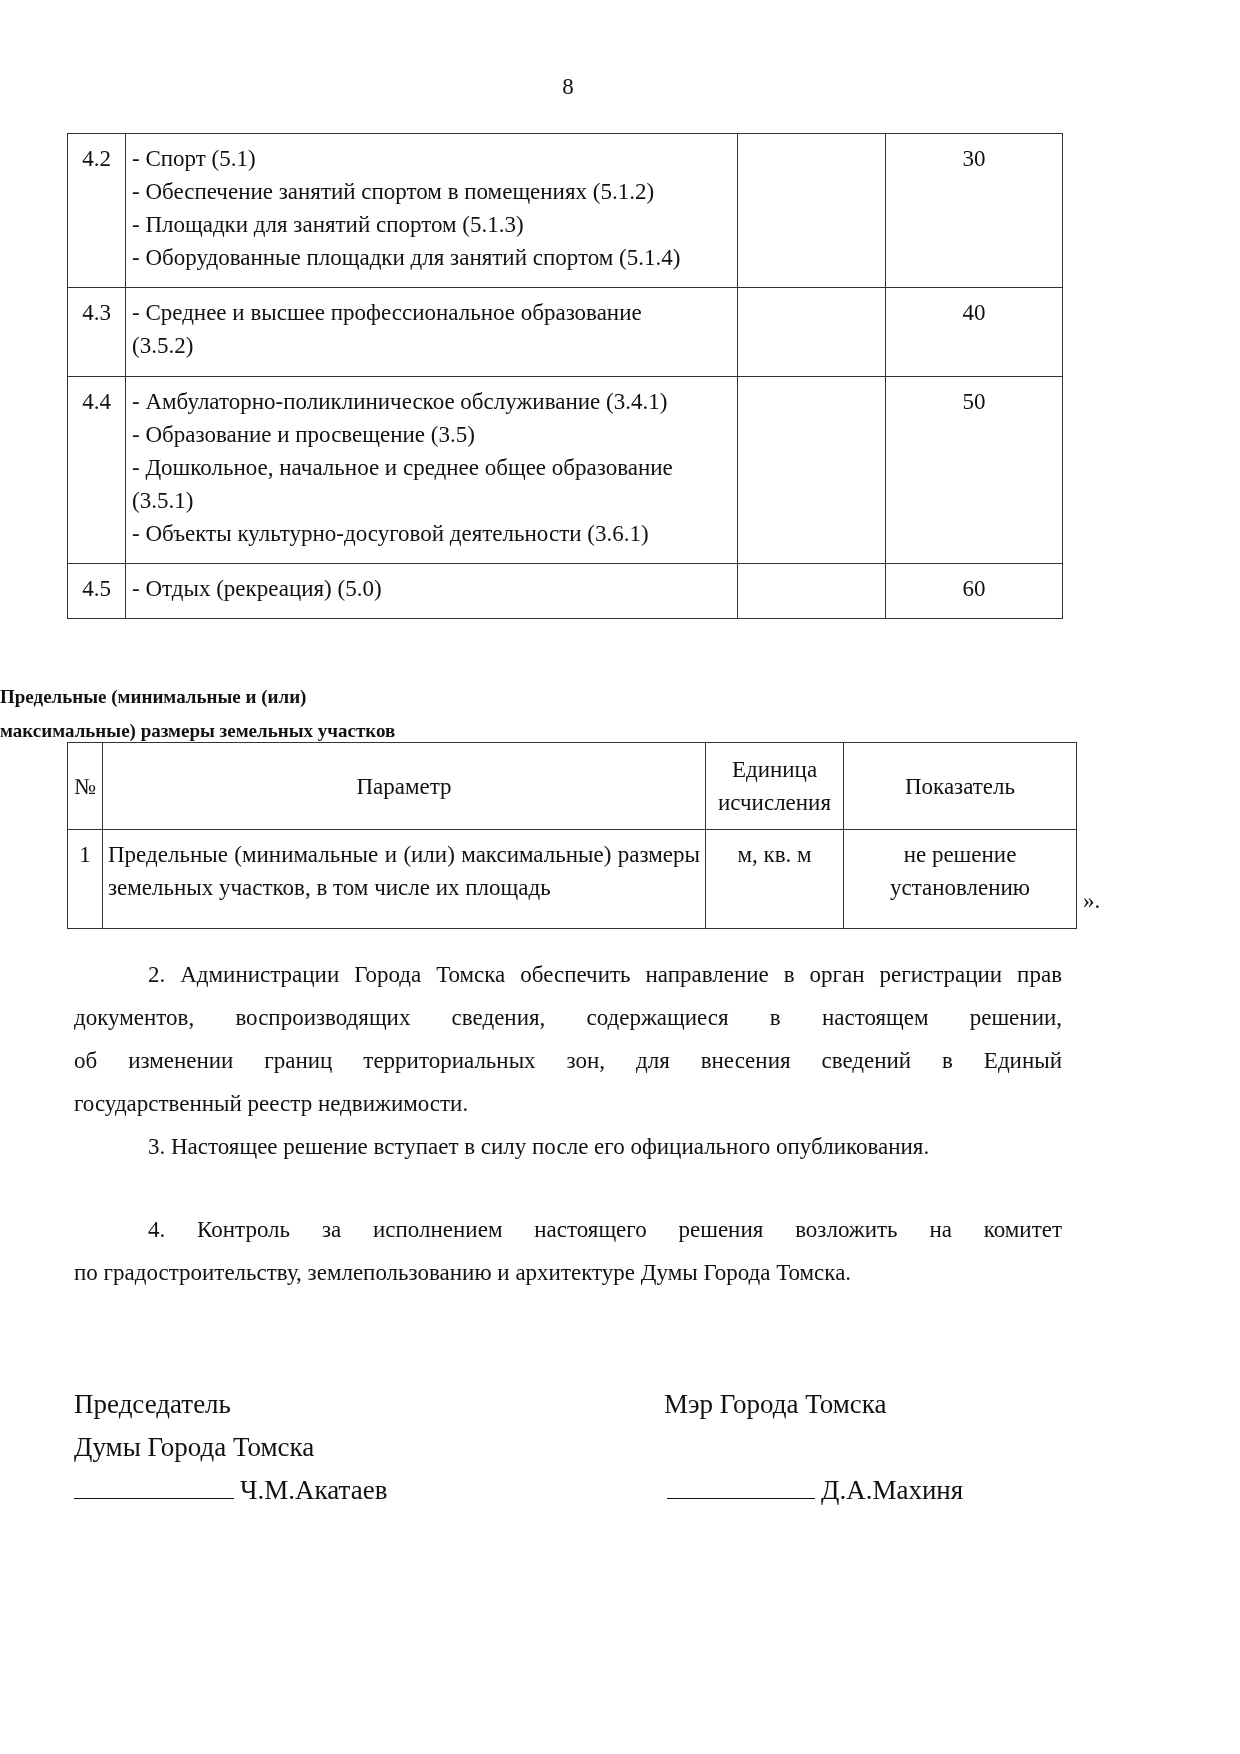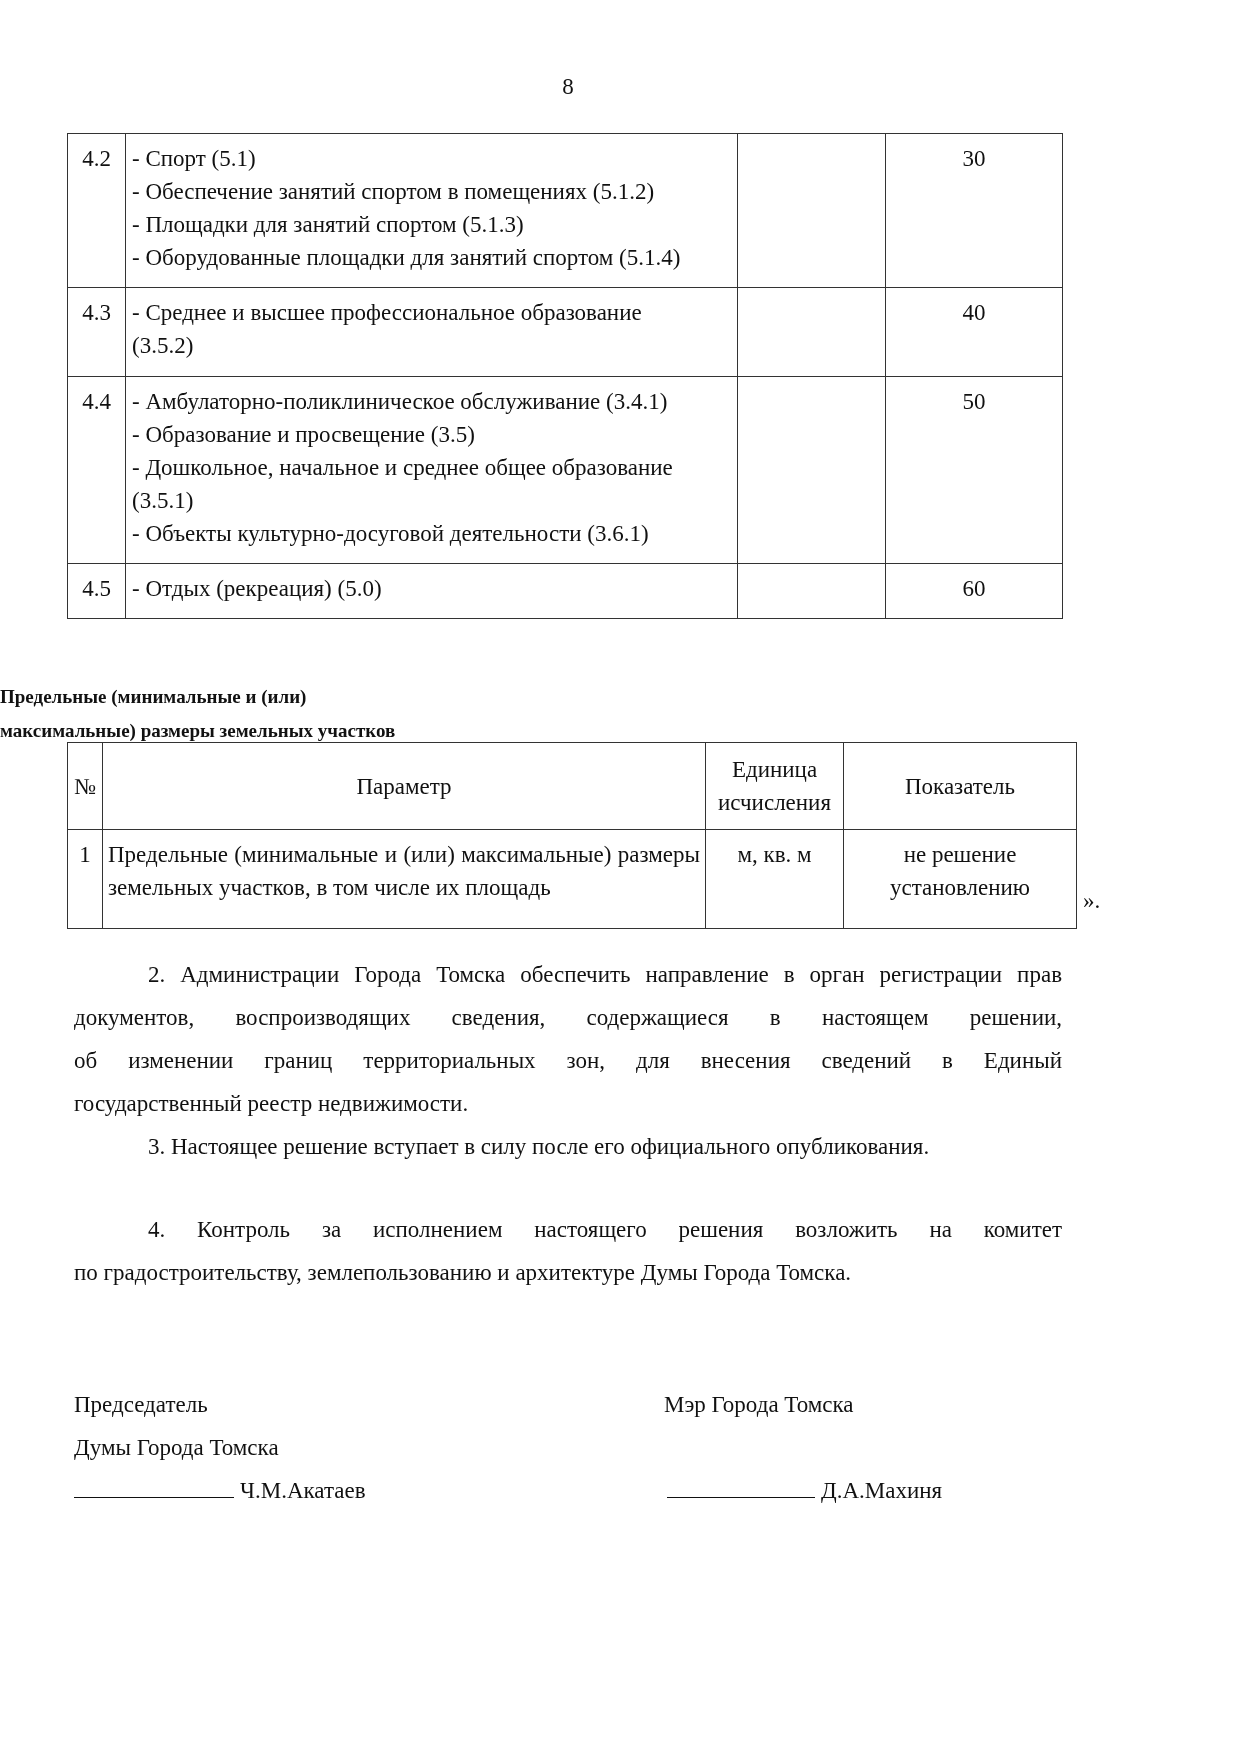--- a/index.html
+++ b/index.html
@@ -40,21 +40,21 @@
   .closing-quote { left: 1083px; top: 888px; font-size: 23px; }
 
   .para { left: 74px; width: 988px; font-size: 23px; line-height: 43px; text-align: justify; }
   .para .ln { display: block; text-align: justify; text-align-last: justify; height: 43px; }
   .para .ln.last { text-align-last: left; }
   .para .ln.indent { padding-left: 74px; }
   .p2 { top: 953px; font-family: Liberation Serif, serif; }
   .p3 { top: 1125px; }
   .p4 { top: 1208px; }
 
-  .sig { font-size: 23px; line-height: 43px; }
+  .sig { font-size: 27px; line-height: 43px; }
   .sig-left { left: 74px; top: 1383px; }
   .sig-right { left: 664px; top: 1383px; }
   .sig .line { display: block; height: 43px; white-space: nowrap; }
   .sig .blank { display: inline-block; border-bottom: 1.5px solid #111; height: 28px; vertical-align: baseline; margin-right: 6px; }
   .sig-left .blank { width: 160px; }
   .sig-right .blank { width: 148px; margin-left: 3px; }
 </style>
 </head>
 <body>
 

